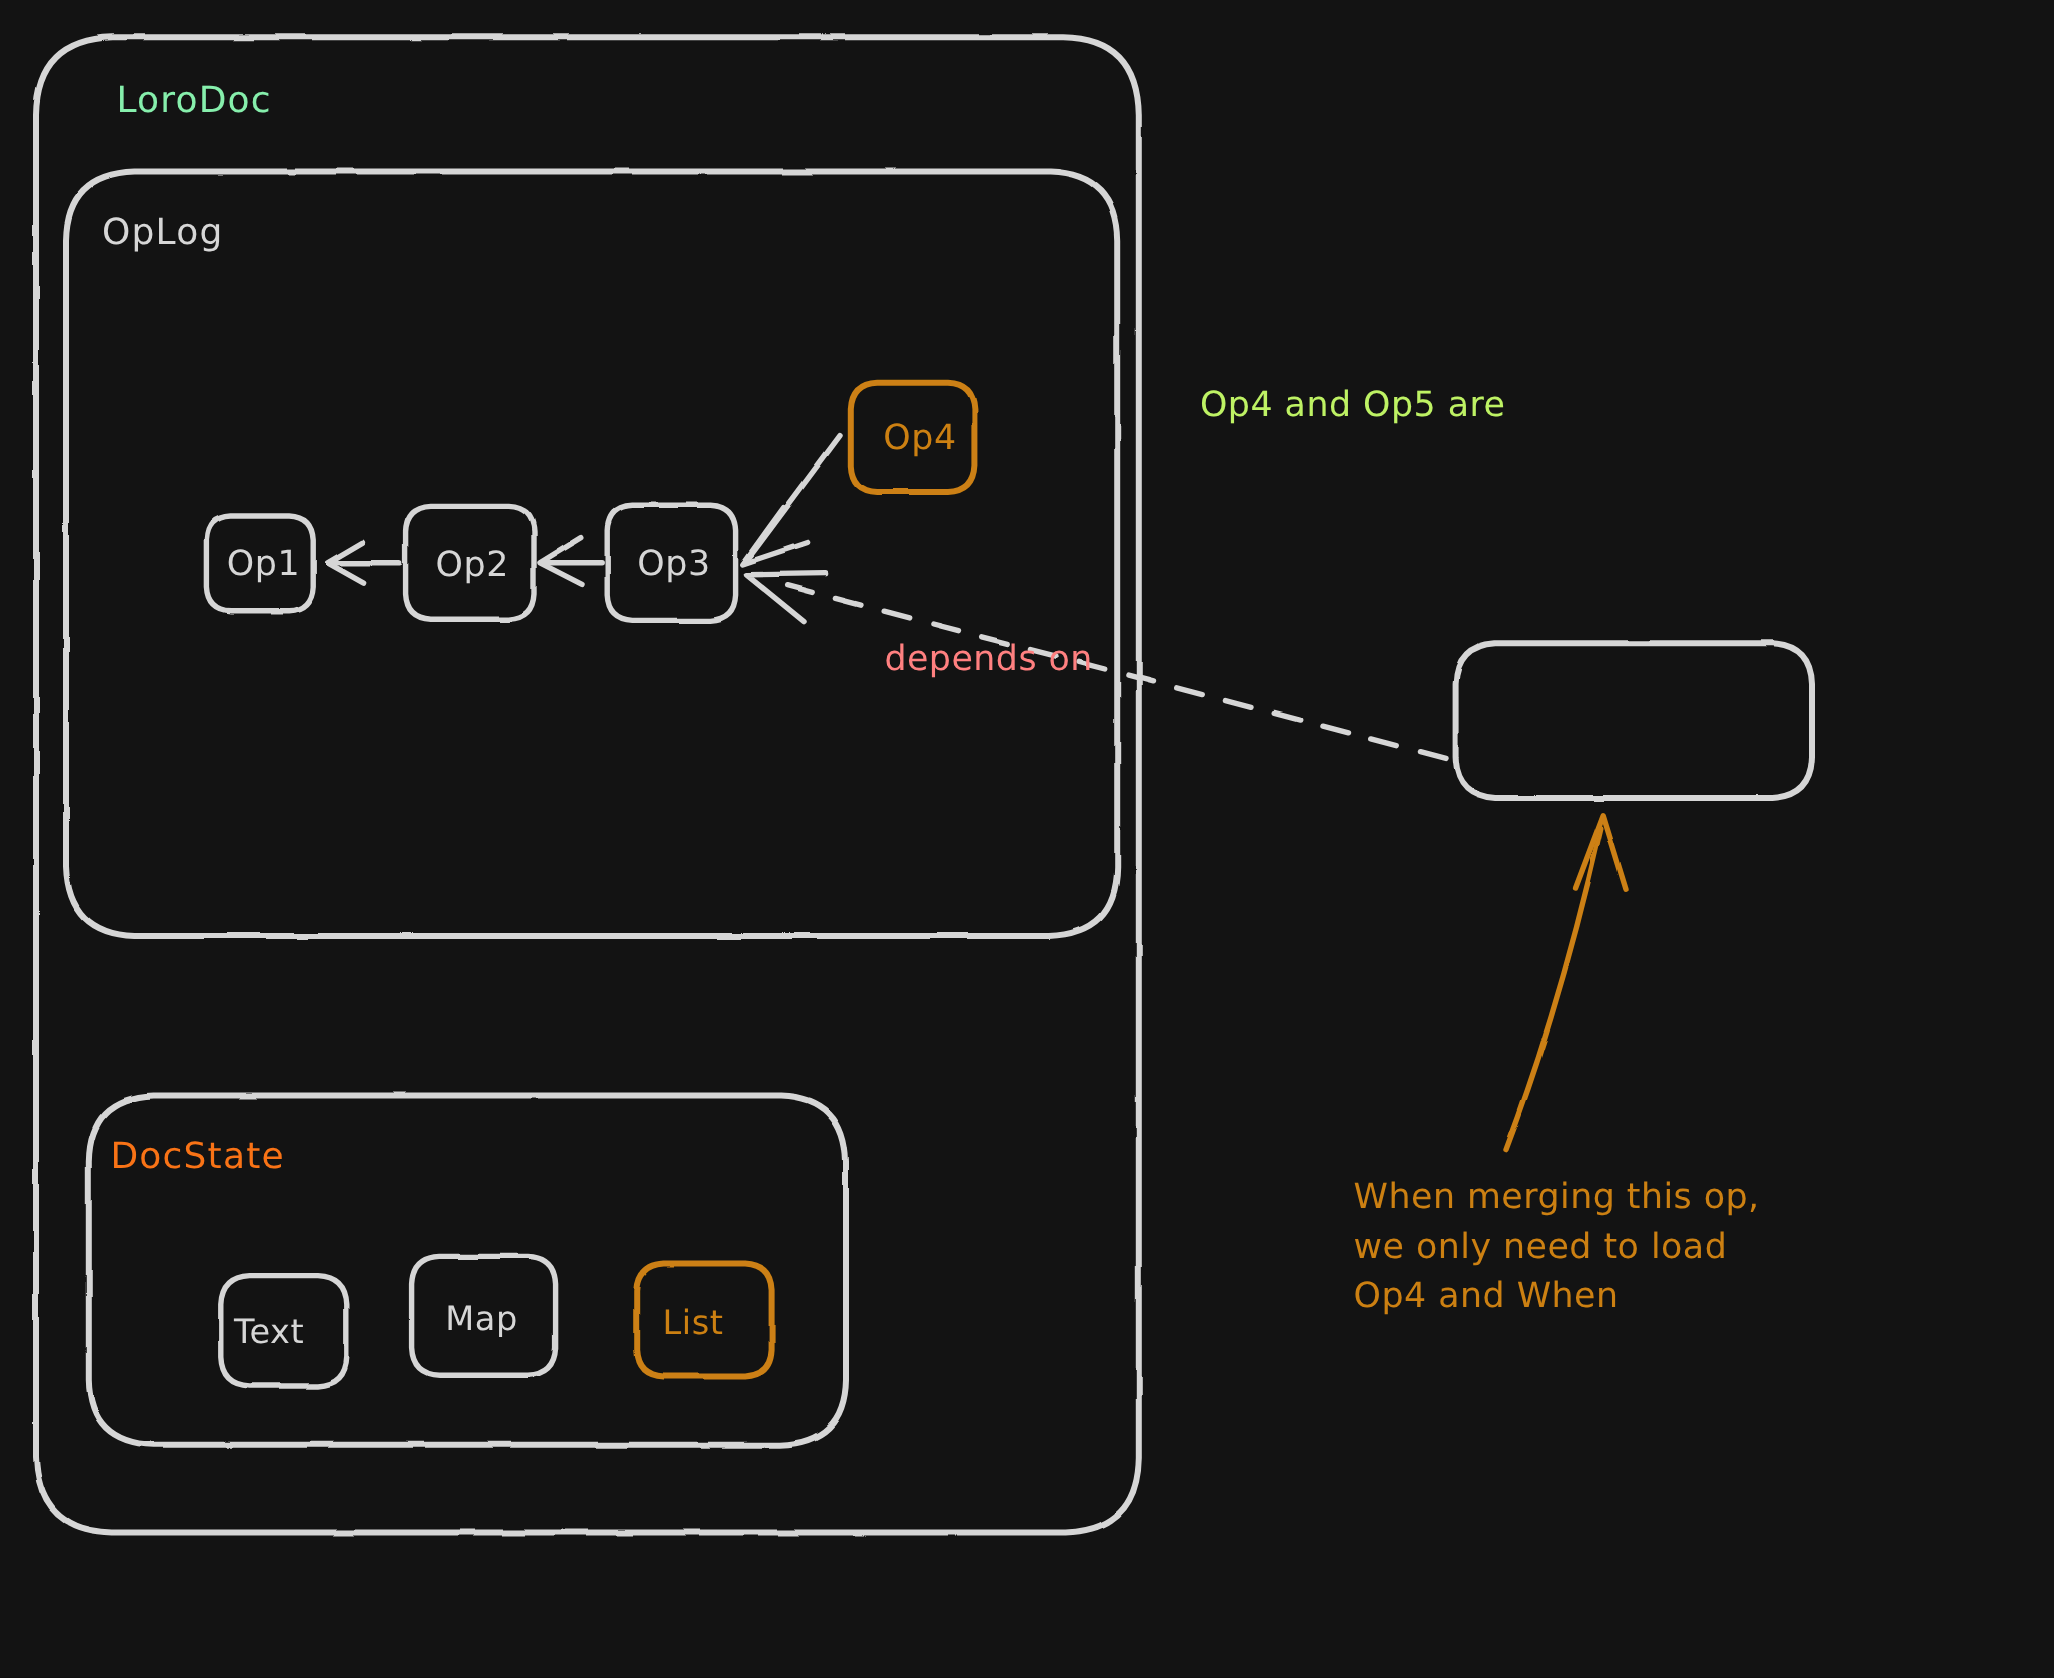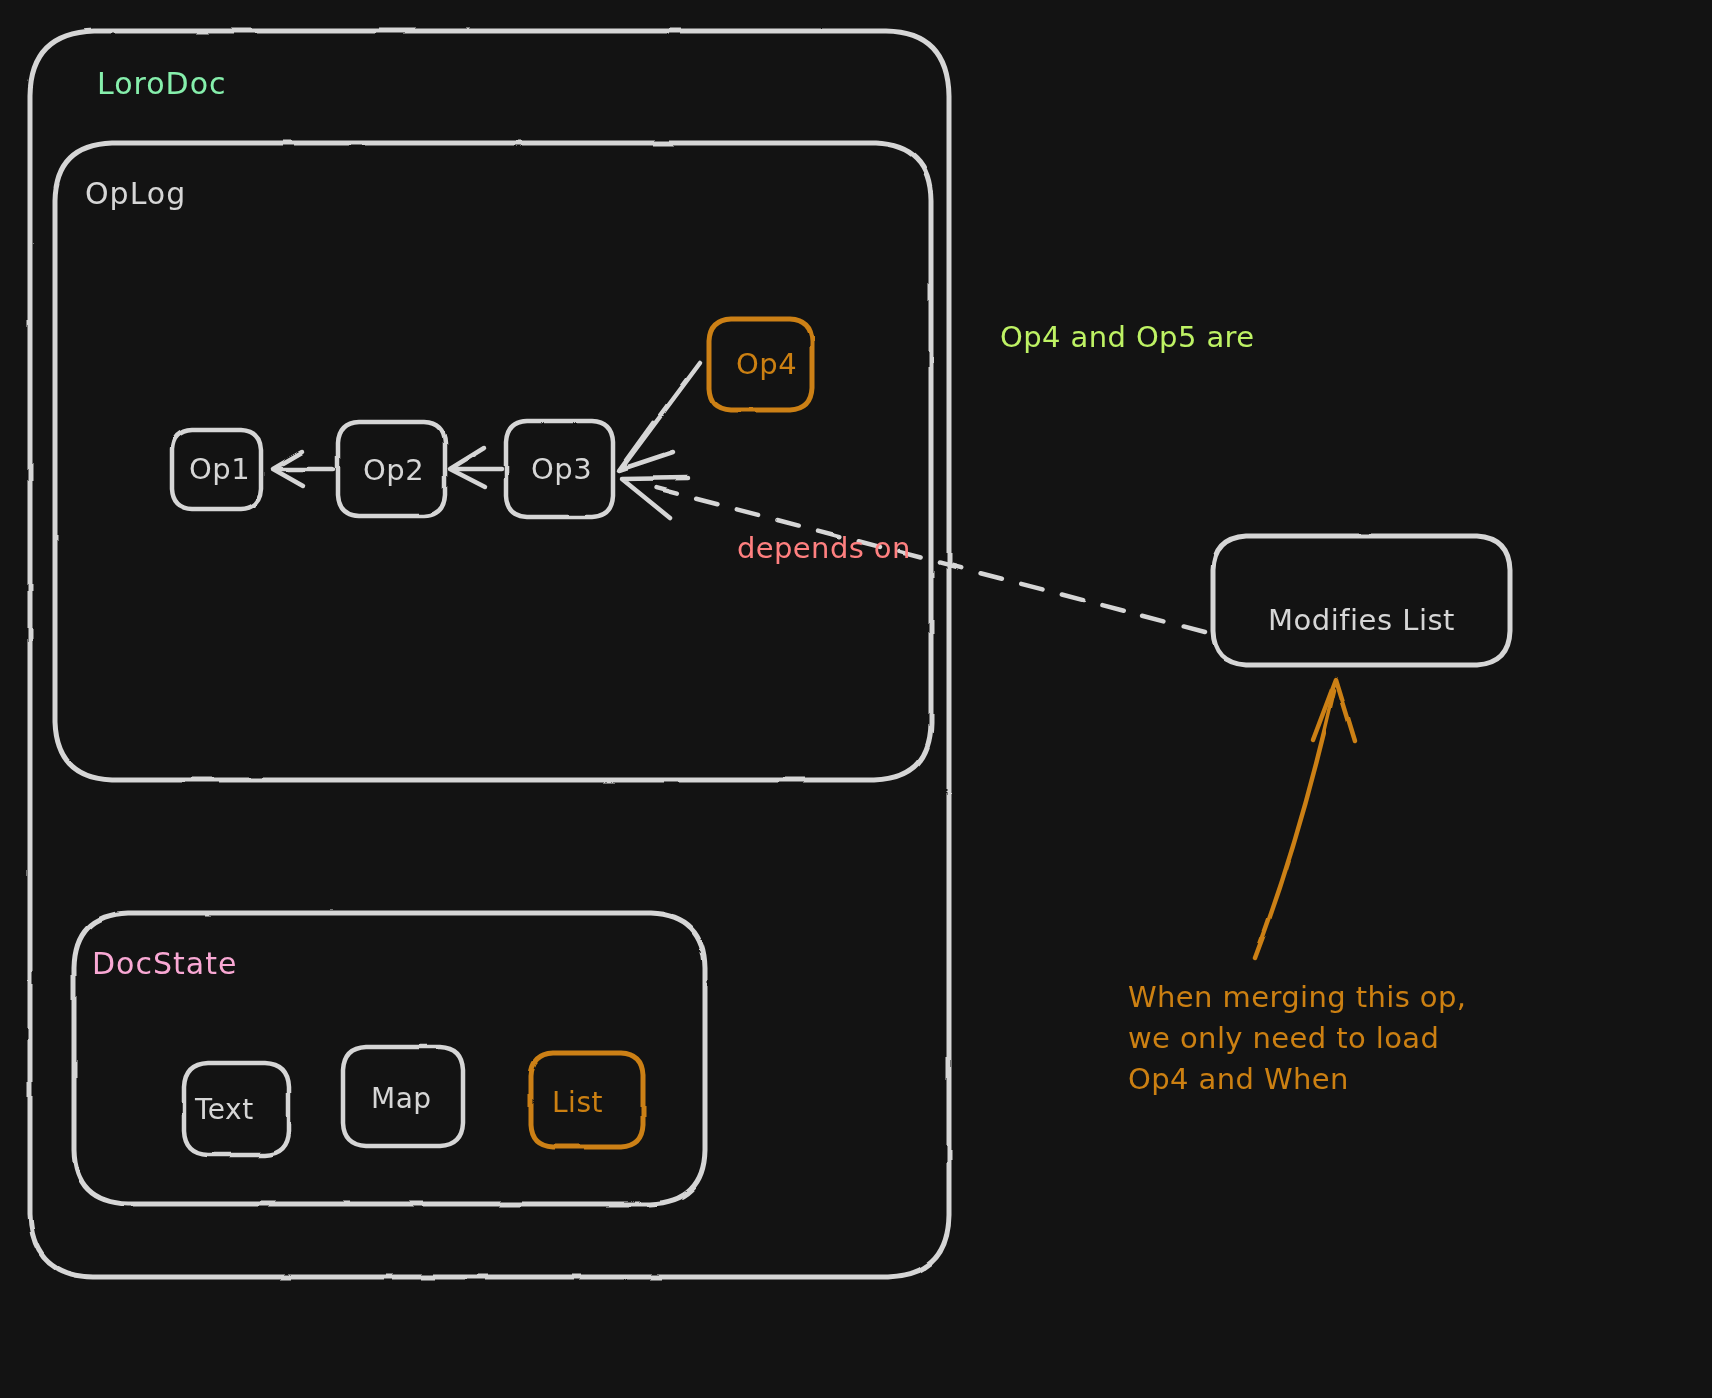--- a/index.html
+++ b/index.html
@@ -98,28 +98,27 @@
         <path d="M1313 740 L1336 679 L1355 741" stroke="#cc8012" stroke-width="4.5"></path>
       </g>
 
     </g>
   </svg>
 
   <div class="lbl hand container-label" style="left:66px; top:66px; color:#86efac;margin-left:31px;">LoroDoc</div>
 
   <div class="lbl hand container-label" style="left:85px; top:176px; color:#d6d6d6;">OpLog</div>
 
-  <div class="lbl hand container-label" style="left:92px; top:946px; color:#f9a8d4;">DocState</div>
+  <div class="lbl hand container-label" style="left:92px; top:946px; color:#f97316;">DocState</div>
 
   <div class="lbl hand node-label" style="left:189px; top:452px; color:#d6d6d6;">Op1</div>
   <div class="lbl hand node-label" style="left:363px; top:453px; color:#d6d6d6;">Op2</div>
   <div class="lbl hand node-label" style="left:531px; top:452px; color:#d6d6d6;">Op3</div>
   <div class="lbl hand node-label" style="left:736px; top:347px; color:#cc8012;">Op4</div>
 
-  <div class="lbl hand node-label" style="left:1213px; top:603px; width:297px; text-align:center; color:#d6d6d6;">Modifies List</div>
 
   <div class="lbl hand sq-label" style="left:195px; top:1093px; color:#d6d6d6;">Text</div>
   <div class="lbl hand sq-label" style="left:371px; top:1082px; color:#d6d6d6;">Map</div>
   <div class="lbl hand sq-label" style="left:552px; top:1086px; color:#cc8012;">List</div>
 
   <div class="lbl hand annot" style="left:1000px; top:317px; color:#bef264;">Op4 and Op5 are</div>
 
   <div class="lbl hand annot" style="left:737px; top:528px; color:#ff8080;">depends on</div>
 
   <div class="lbl hand annot" style="left:1128px; top:977px; color:#cc8012;">When merging this op,</div>

